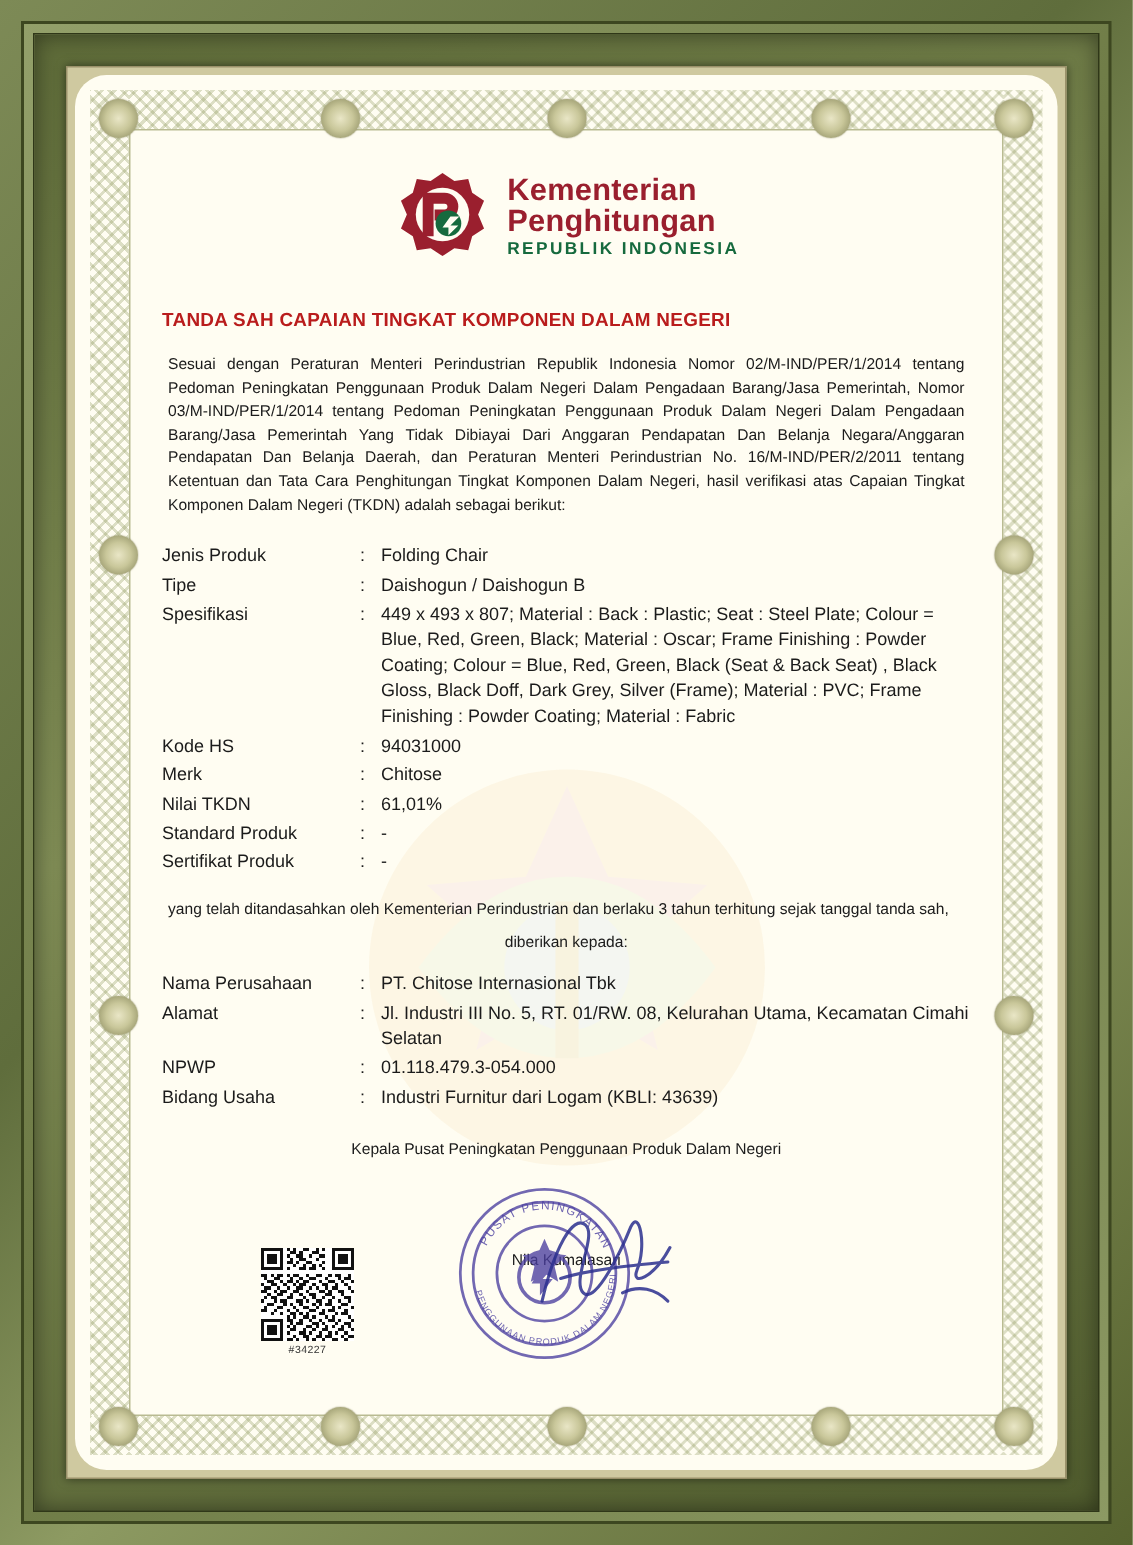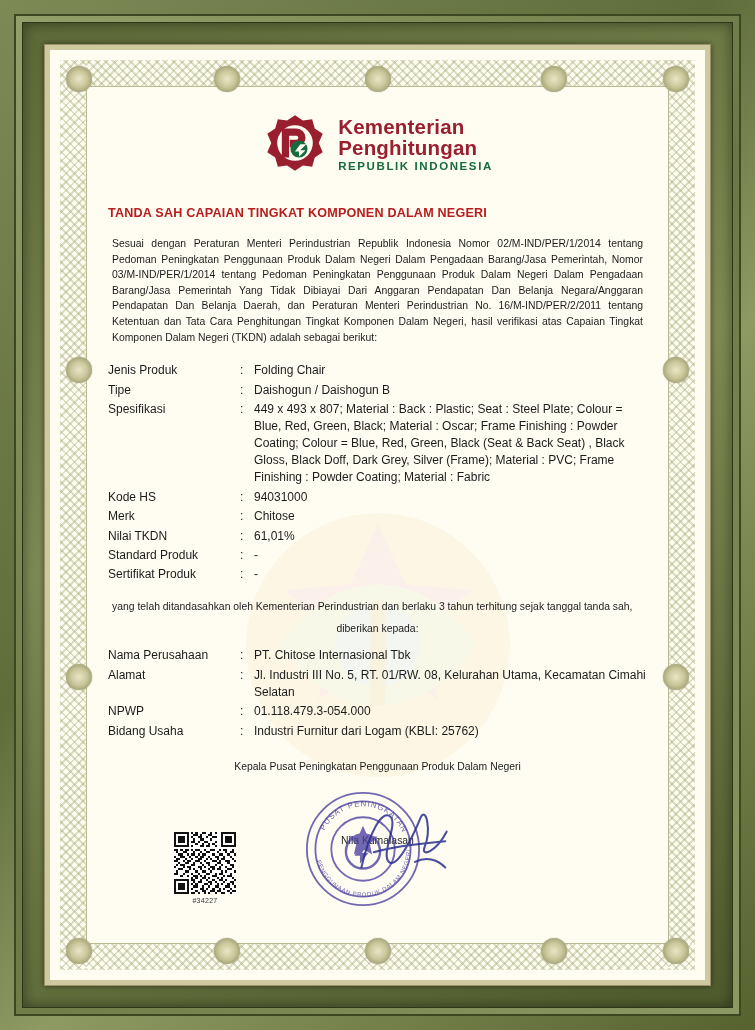--- a/index.html
+++ b/index.html
@@ -32,20 +32,21 @@
     background:#cfc9a0;
     border:1px solid #9a916a;
     box-sizing:border-box;
     box-shadow:0 0 6px rgba(0,0,0,.5);
   }
   .paper{
     position:absolute;left:50px;top:50px;right:50px;bottom:50px;
     background:#fffdf2;
     box-sizing:border-box;
     overflow:hidden;
+    border-radius:21px;
   }
   
   .guilloche{
     position:absolute;left:10px;top:10px;right:10px;bottom:10px;
     box-sizing:border-box;
     border:26px solid transparent;
     background:
       repeating-linear-gradient(45deg, rgba(140,150,90,.30) 0 2px, rgba(255,255,255,0) 2px 6px),
       repeating-linear-gradient(-45deg, rgba(140,150,90,.30) 0 2px, rgba(255,255,255,0) 2px 6px),
       #fffdf2;
@@ -238,21 +239,21 @@
             <td class="v">Jl. Industri III No. 5, RT. 01/RW. 08, Kelurahan Utama, Kecamatan Cimahi Selatan</td>
           </tr>
           <tr>
             <td class="k">NPWP</td>
             <td class="c">:</td>
             <td class="v">01.118.479.3-054.000</td>
           </tr>
           <tr>
             <td class="k">Bidang Usaha</td>
             <td class="c">:</td>
-            <td class="v">Industri Furnitur dari Logam (KBLI: 25762)</td>
+            <td class="v">Industri Furnitur dari Logam (KBLI: 43639)</td>
           </tr>
         </tbody>
       </table>
 
       <div class="sign-block">
         <span class="sign-role">Kepala Pusat Peningkatan Penggunaan Produk Dalam Negeri</span>
         <span class="sign-name">Nila Kumalasari</span>
       </div>
 
       <div class="qr-wrap">

